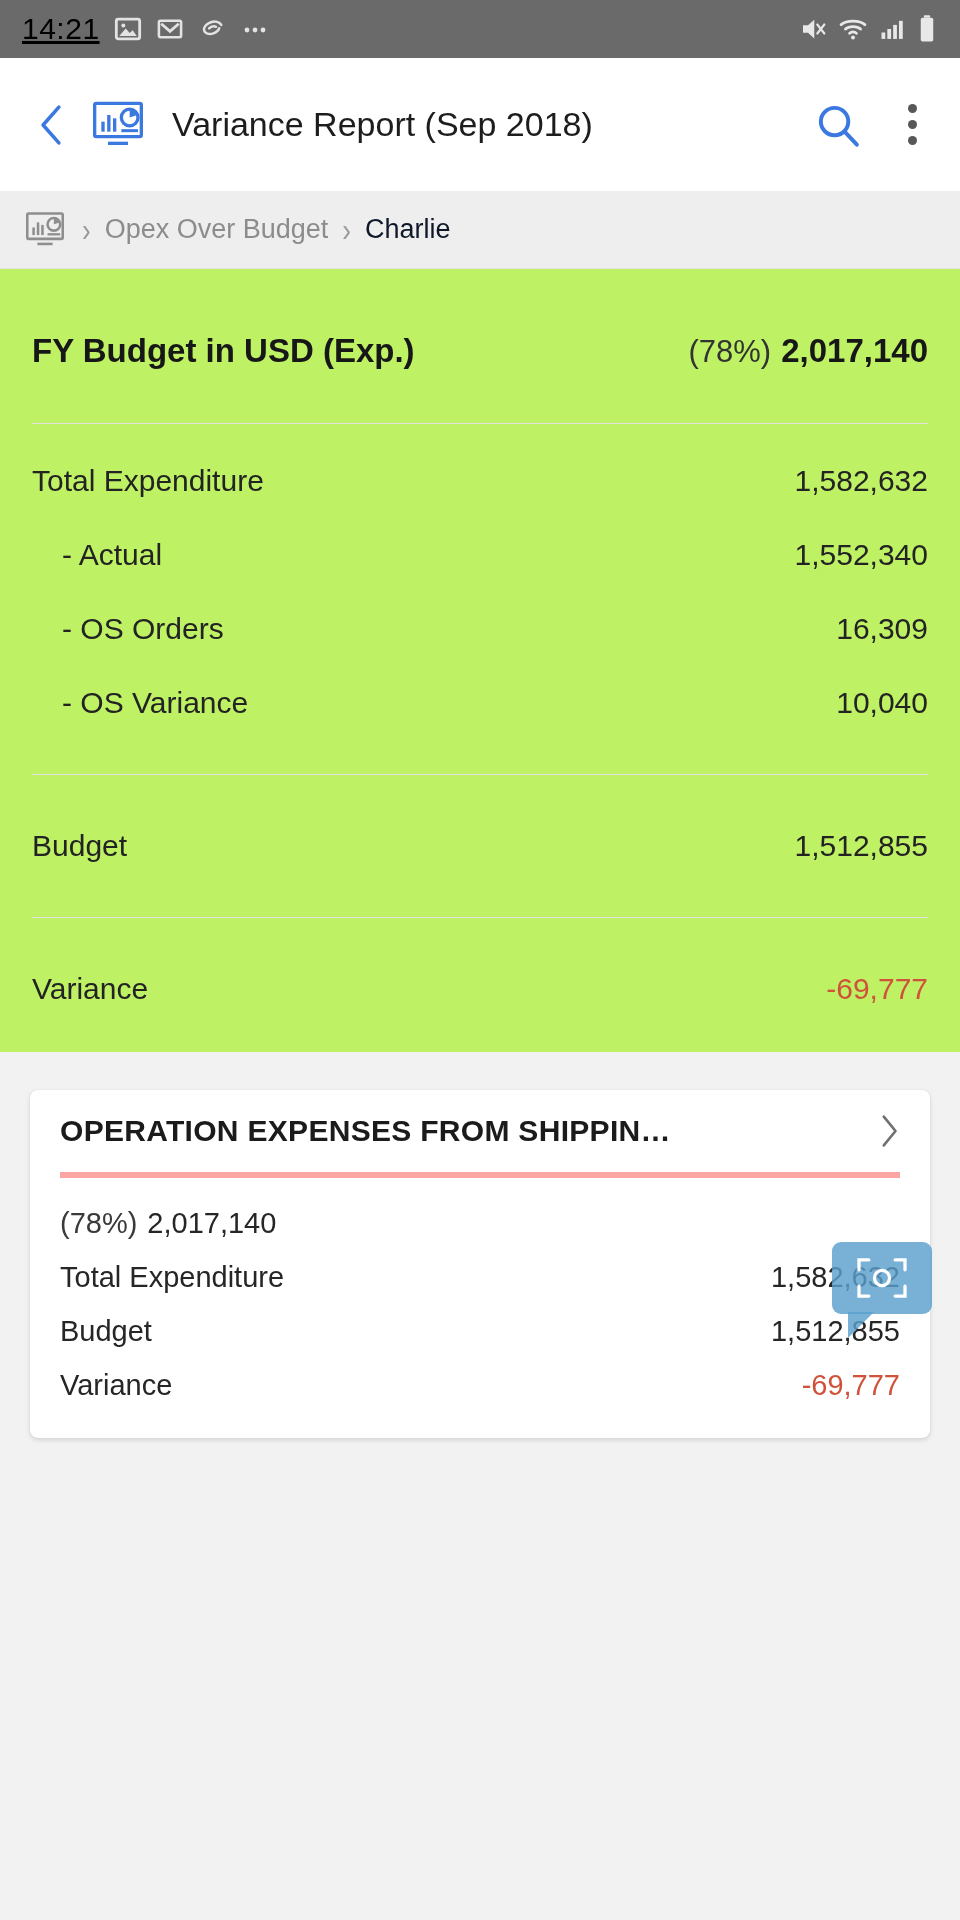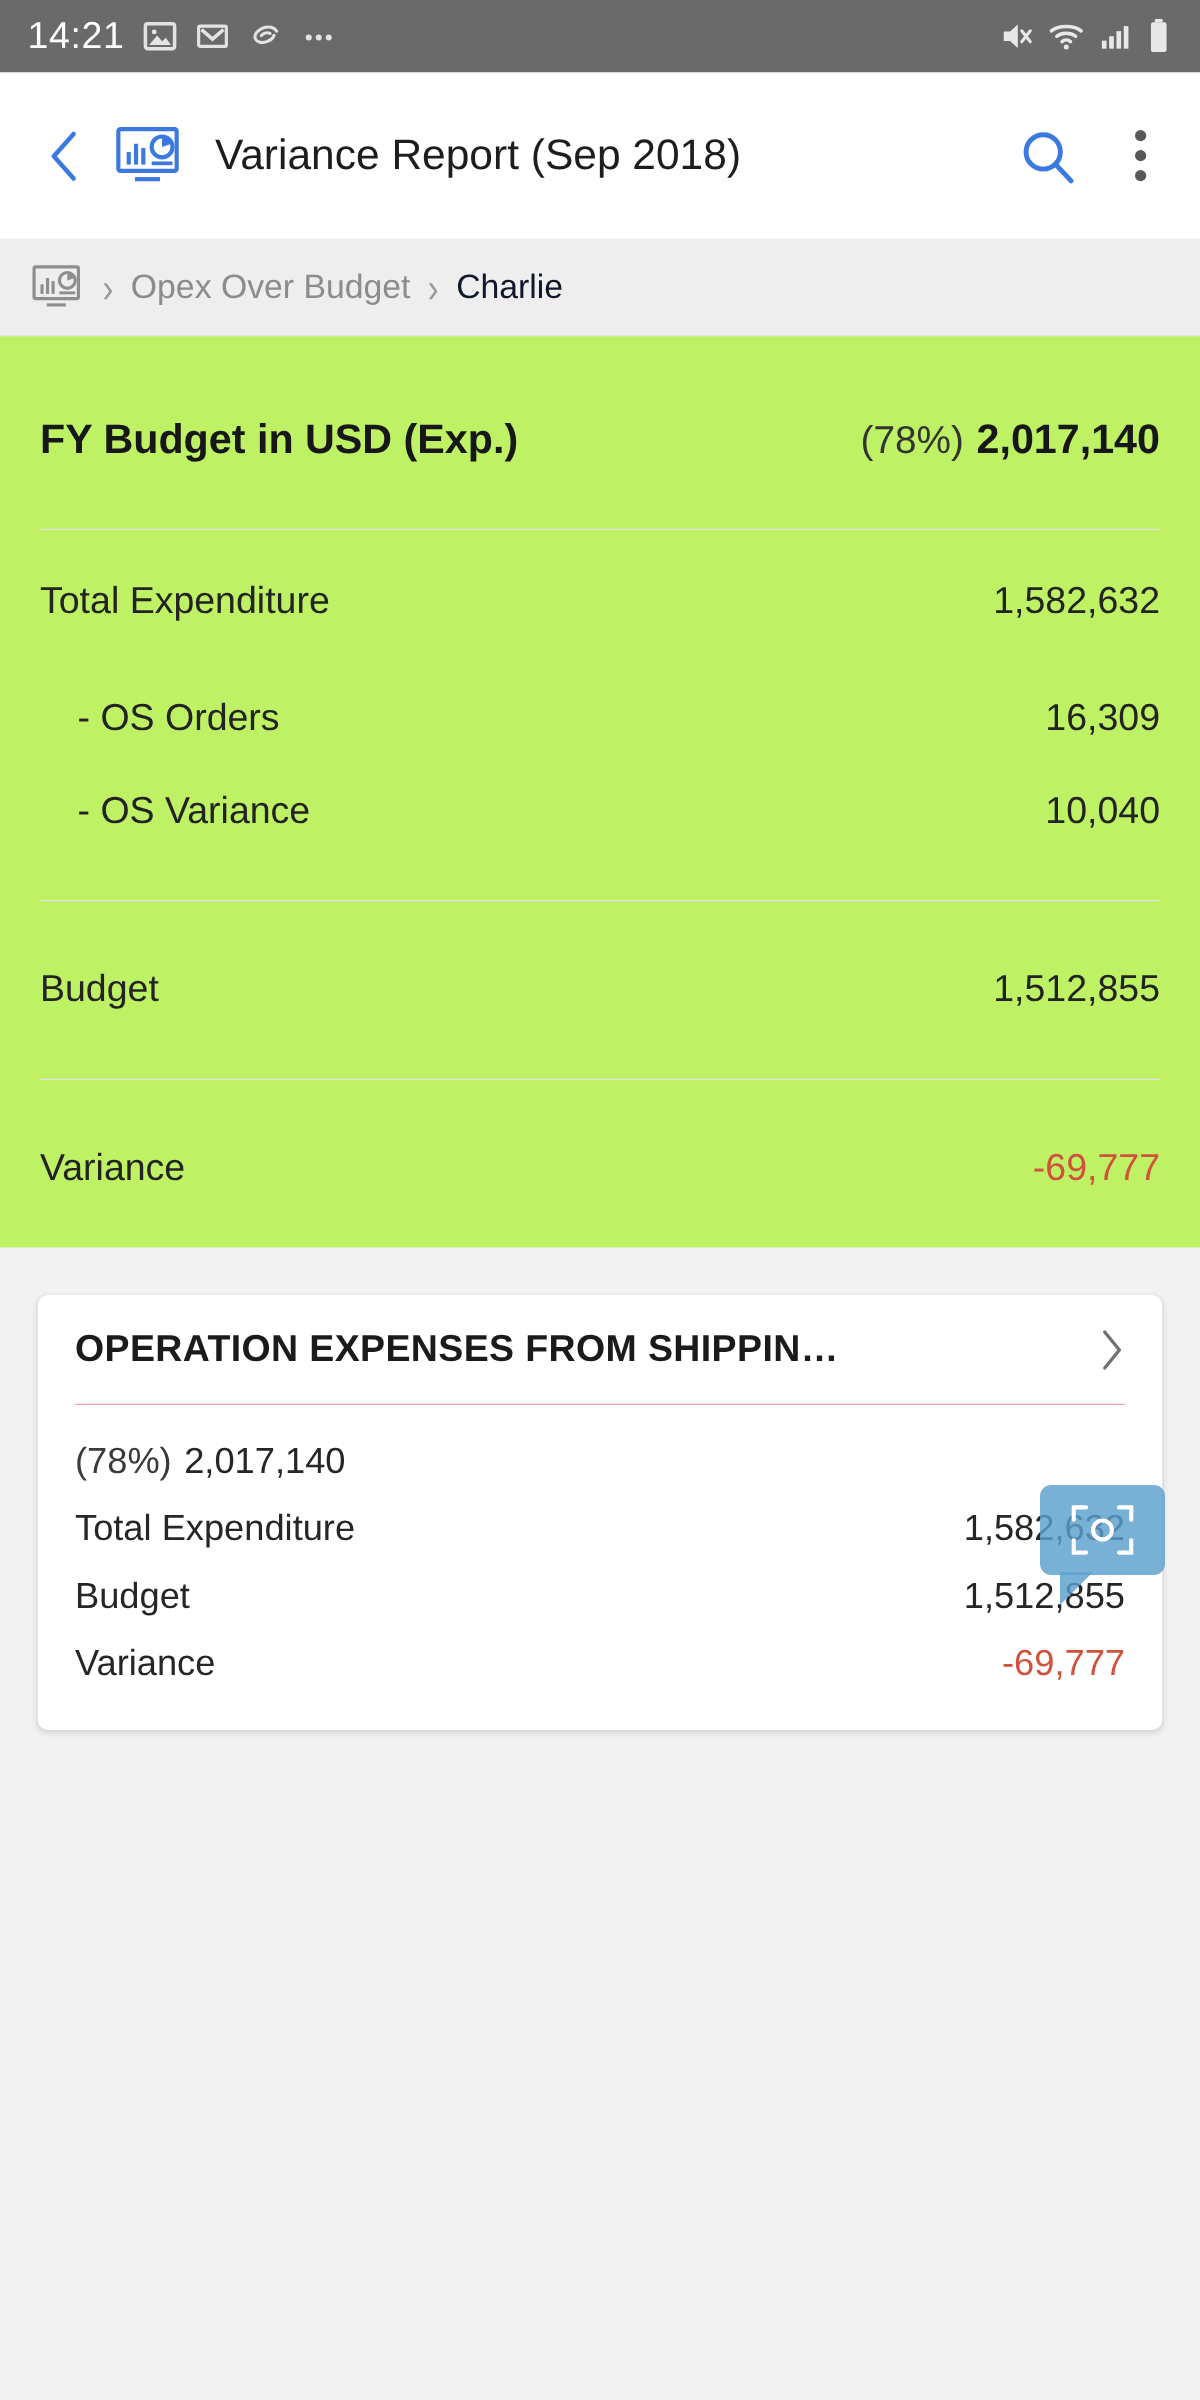--- a/index.html
+++ b/index.html
@@ -11,21 +11,21 @@
   }
 
   
   .statusbar{
     height:58px; background:#6a6a6a;
     display:flex; align-items:center;
     padding:0 22px;
     color:#e8e8e8;
   }
   .sb-left{ display:flex; align-items:center; gap:14px; }
-  .sb-time{ font-size:30px; letter-spacing:.5px; color:#ffffff; }
+  .sb-time{ font-size:30px; letter-spacing:.5px; color:#000000;text-decoration:underline; }
   .sb-right{ margin-left:auto; display:flex; align-items:center; gap:10px; }
   .sb-icon{ display:flex; align-items:center; }
 
   
   .appbar{
     height:133px; background:#ffffff;
     display:flex; align-items:center;
     padding:12px 26px;
     box-shadow:0 1px 0 rgba(0,0,0,0.04);
   }
@@ -93,21 +93,21 @@
   .card-wrap{ padding:0 30px; margin-top:38px; position:relative; }
   .card{
     background:#ffffff;
     border-radius:8px;
     box-shadow:0 2px 5px rgba(0,0,0,0.13), 0 0 1px rgba(0,0,0,0.10);
     padding:0 30px;
   }
   .card-head{
     height:88px;
     display:flex; align-items:center;
-    border-bottom:1px solid #fca5a5;
+    border-bottom:6px solid #fca5a5;
   }
   .card-title{
     font-size:30px; font-weight:bold; color:#1b1b1b;
     letter-spacing:.3px;
     white-space:nowrap; overflow:hidden; text-overflow:ellipsis;
     flex:1;
   }
   .card-chevron{ margin-left:18px; display:flex; align-items:center; }
   .card-body{ padding:18px 0 26px; }
   .card-row{
@@ -283,20 +283,24 @@
   <div class="sp-26"></div>
   <div class="divider"></div>
   <div class="sp-30"></div>
 
   <div class="row item">
     <span class="label">Total Expenditure</span>
     <span class="value">1,582,632</span>
   </div>
   <div class="sp-20"></div>
 
+  <div class="row item sub">
+    <span class="label">- Actual</span>
+    <span class="value">1,552,340</span>
+  </div>
   <div class="sp-20"></div>
 
   <div class="row item sub">
     <span class="label">- OS Orders</span>
     <span class="value">16,309</span>
   </div>
   <div class="sp-20"></div>
 
   <div class="row item sub">
     <span class="label">- OS Variance</span>

